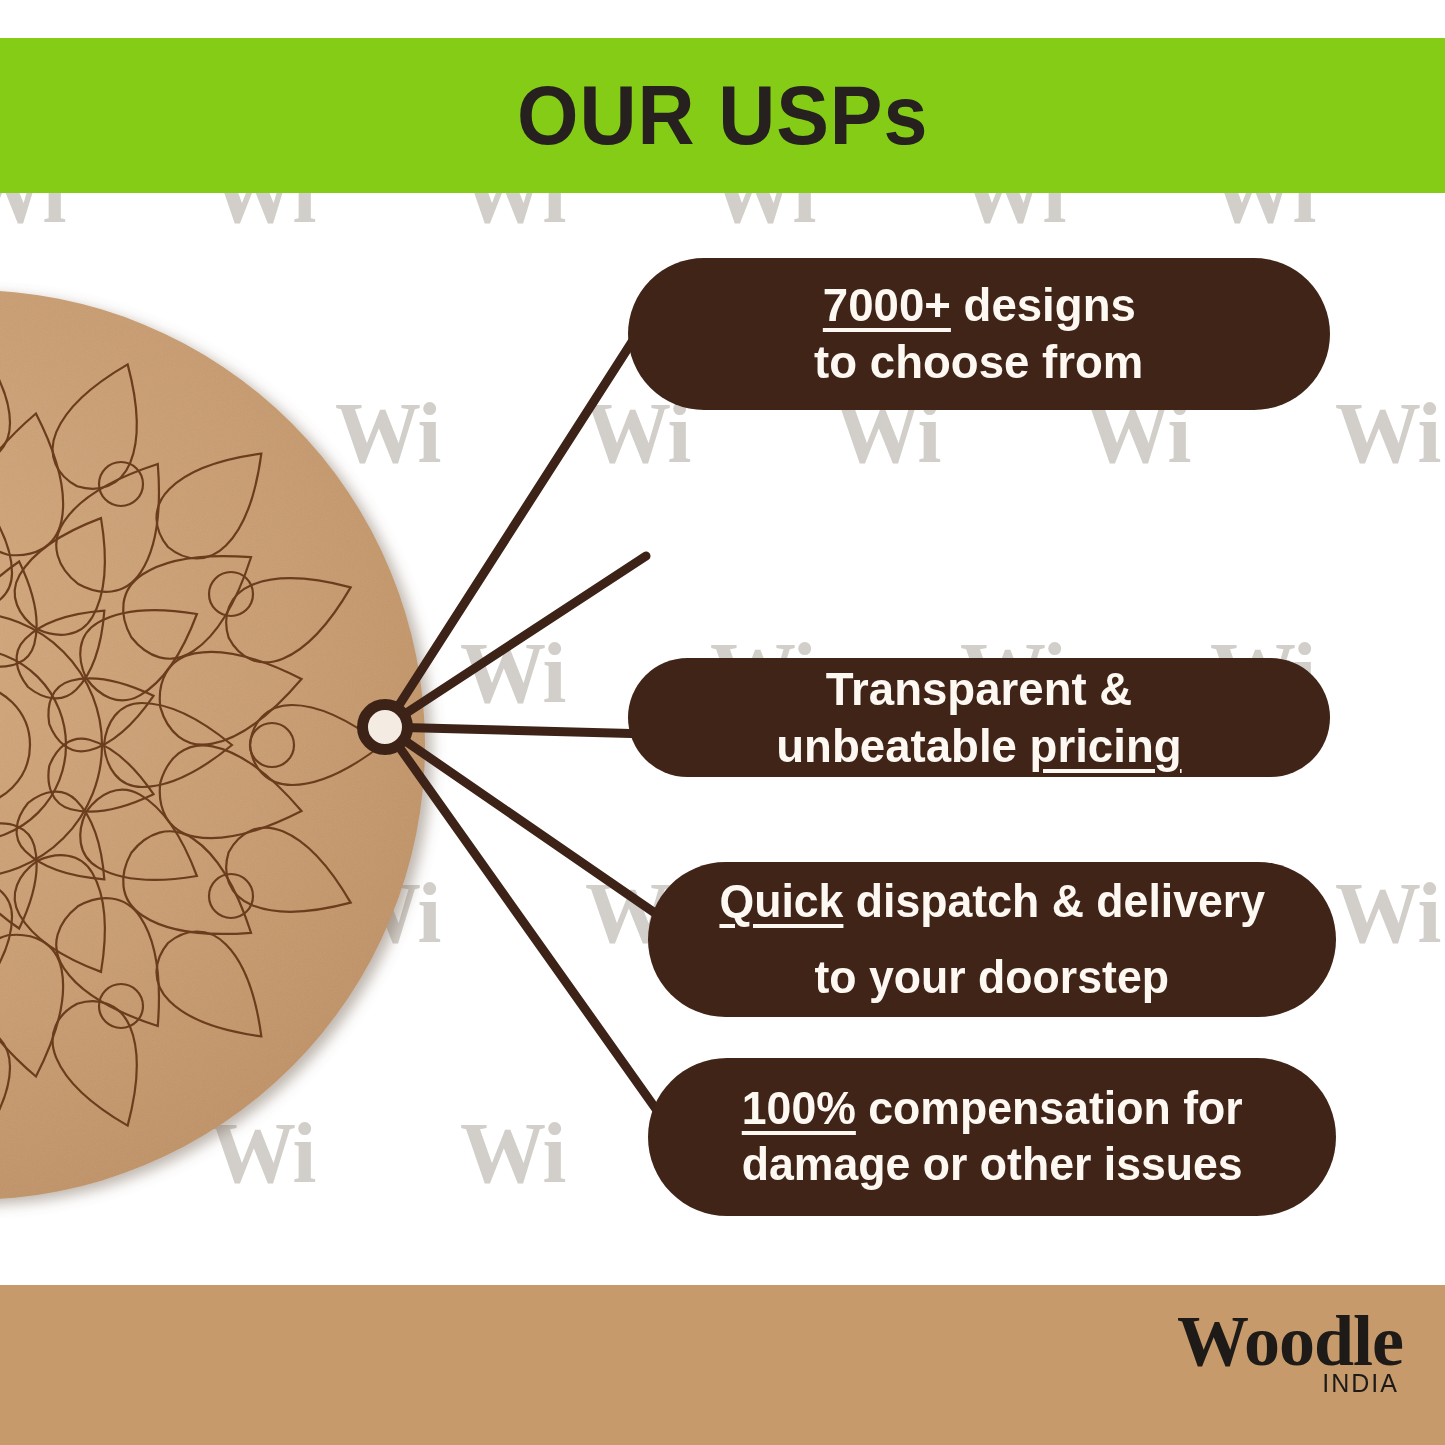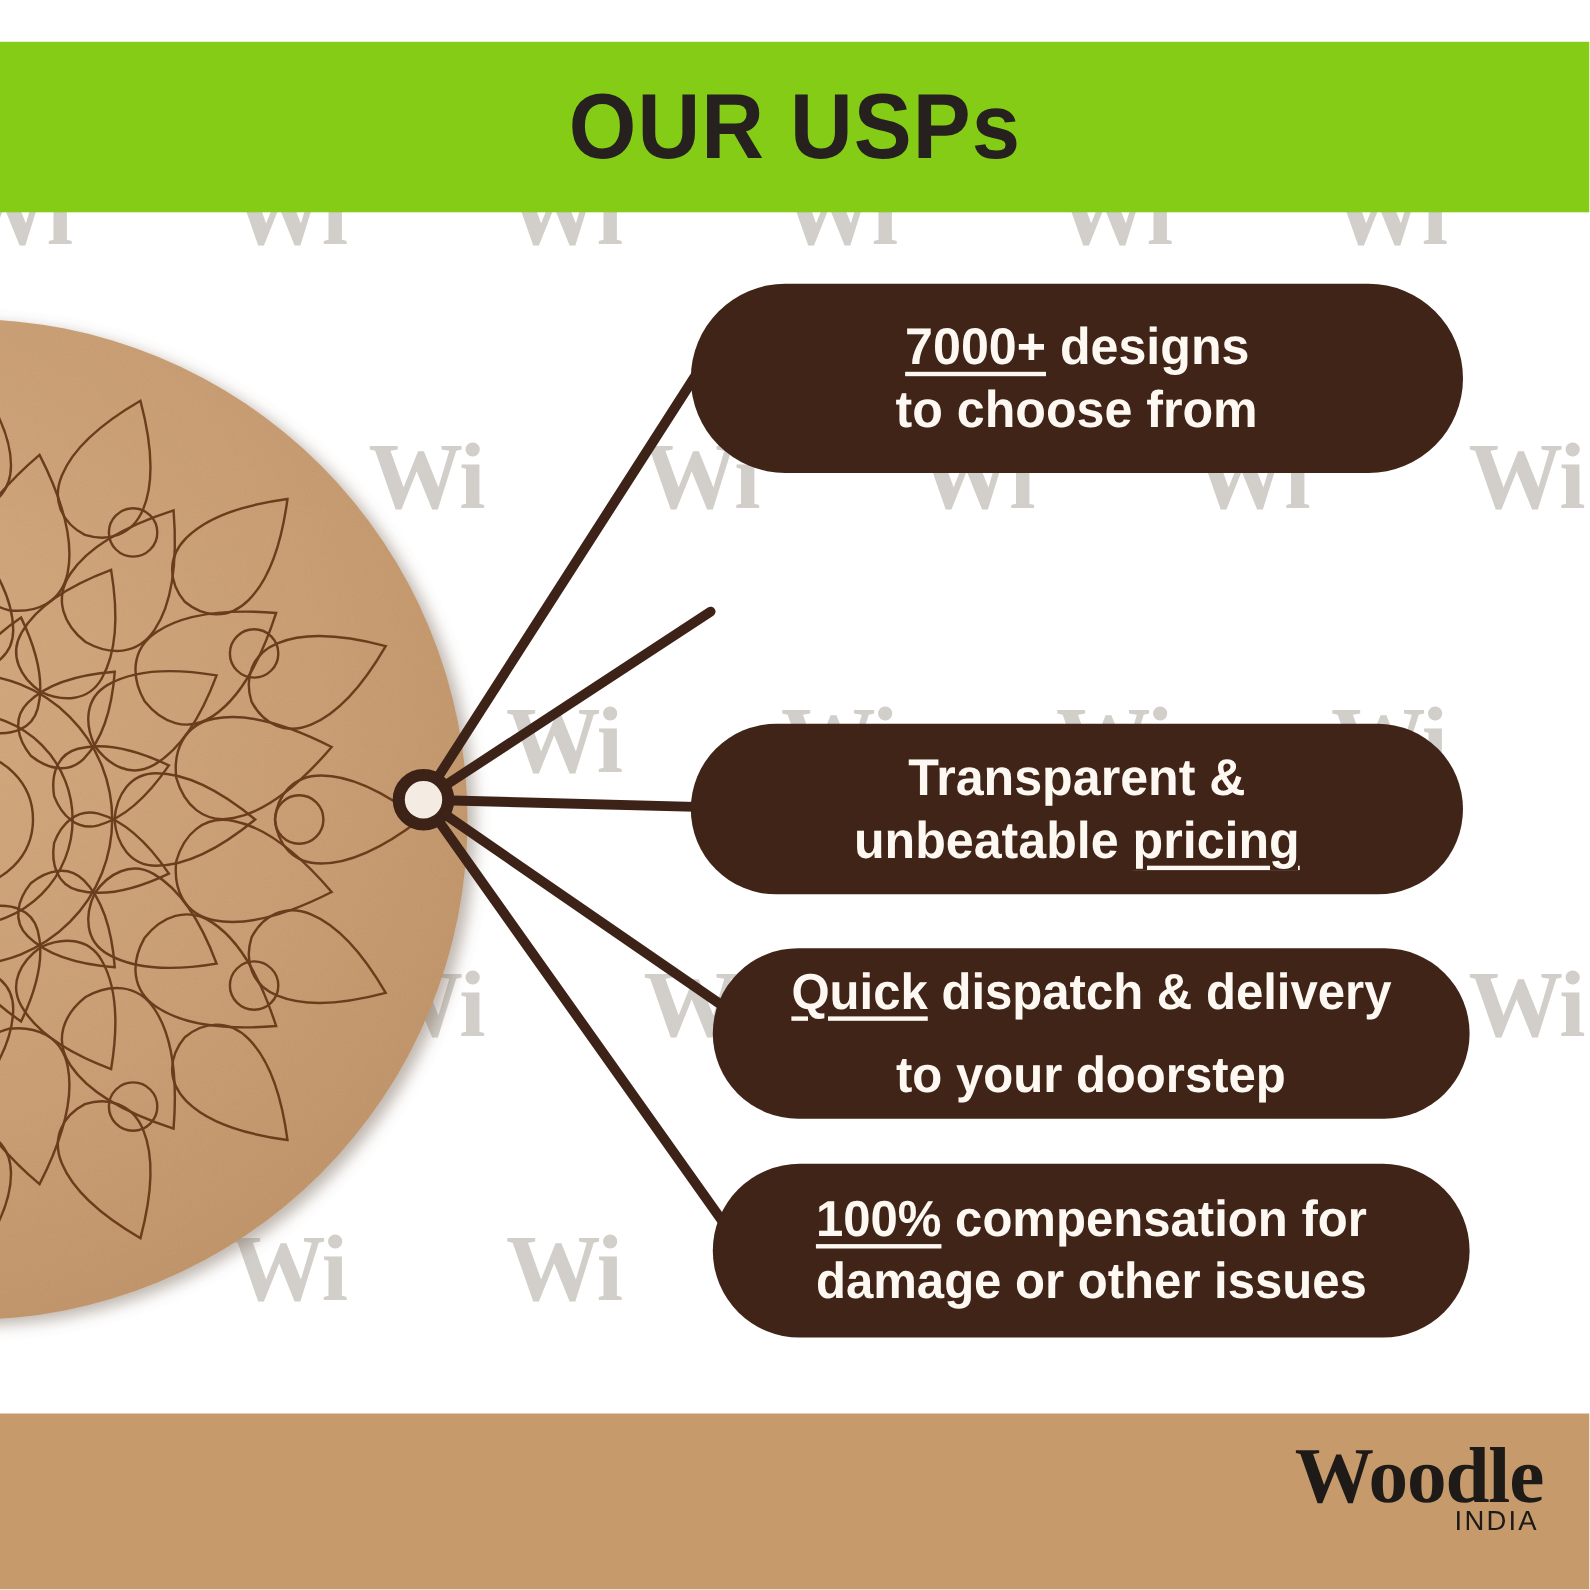--- a/index.html
+++ b/index.html
@@ -117,23 +117,23 @@
   .pill-line {
     font-family:"Liberation Sans", sans-serif;
     font-weight:700;
     font-size:47px;
     line-height:1.21;
     white-space:nowrap;
     transform:scaleX(0.97);
   }
   .pill .u { text-decoration:underline; text-decoration-thickness:4px; text-underline-offset:7px; }
 
-  .pill.p1 { left:628px; top:258px;  width:702px; height:172px; }
+  .pill.p1 { left:628px; top:258px;  width:702px; height:152px; }
   .pill.p2 { left:628px; top:462px;  width:702px; height:152px; }
-  .pill.p3 { left:628px; top:658px;  width:702px; height:155px; }
+  .pill.p3 { left:628px; top:658px;  width:702px; height:119px; }
   .pill.p4 { left:648px; top:862px;  width:688px; height:155px;gap:20px; }
   .pill.p5 { left:648px; top:1058px; width:688px; height:158px; }
   .pill.p4 .pill-line, .pill.p5 .pill-line { font-size:46px; }
 
   
   #hub {
     position:absolute;
     z-index:6;
     left:357px; top:699px;
     width:56px; height:56px;

